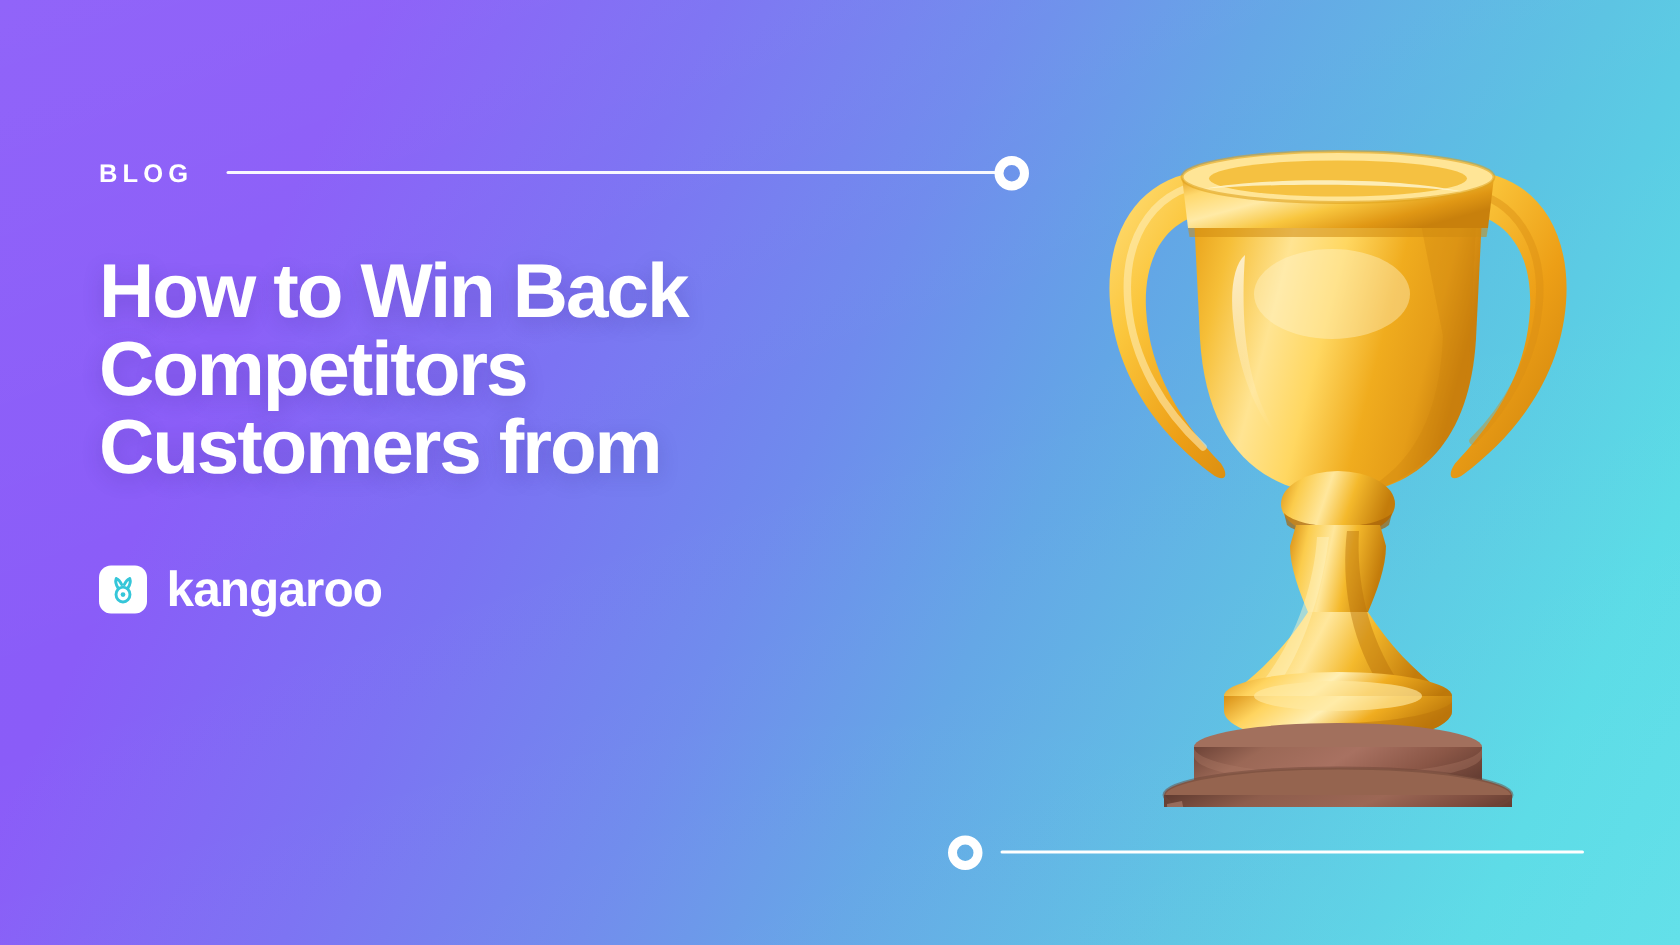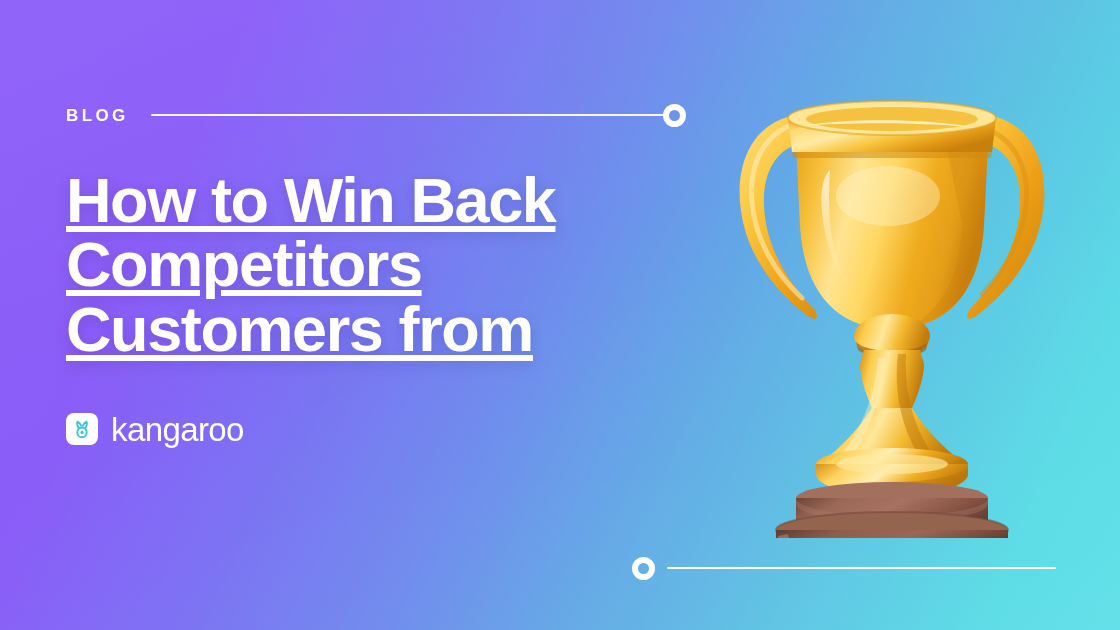--- a/index.html
+++ b/index.html
@@ -67,27 +67,26 @@
     border-radius:50%;
     border:6px solid #ffffff;
     background:transparent;
     margin-left:-1px;
     flex:0 0 auto;
   }
 
   .headline {
     margin-top:38px;
     color:#ffffff;
-    font-size:63px;
+    font-size:51px;
     font-weight:bold;
     line-height:1.02;
     letter-spacing:-1.4px;
     text-shadow:0 4px 14px rgba(40,30,110,0.20);
     max-width:600px;
-    text-decoration:underline;
   }
   .headline .ln { display:block; }
 
   .brand {
     margin-top:52px;
     display:flex;
     align-items:center;
     gap:13px;
   }
   .brand-mark {
@@ -95,21 +94,21 @@
     background:#ffffff;
     border-radius:8px;
     display:flex;
     align-items:center;
     justify-content:center;
     flex:0 0 auto;
   }
   .brand-name {
     color:#ffffff;
     font-size:33px;
-    font-weight:normal;
+    font-weight:bold;
     letter-spacing:-0.6px;
     line-height:1;
   }
 
   
   .bottom-rule {
     position:absolute;
     left:632px; top:556px;
     width:424px; height:24px;
     display:flex;

